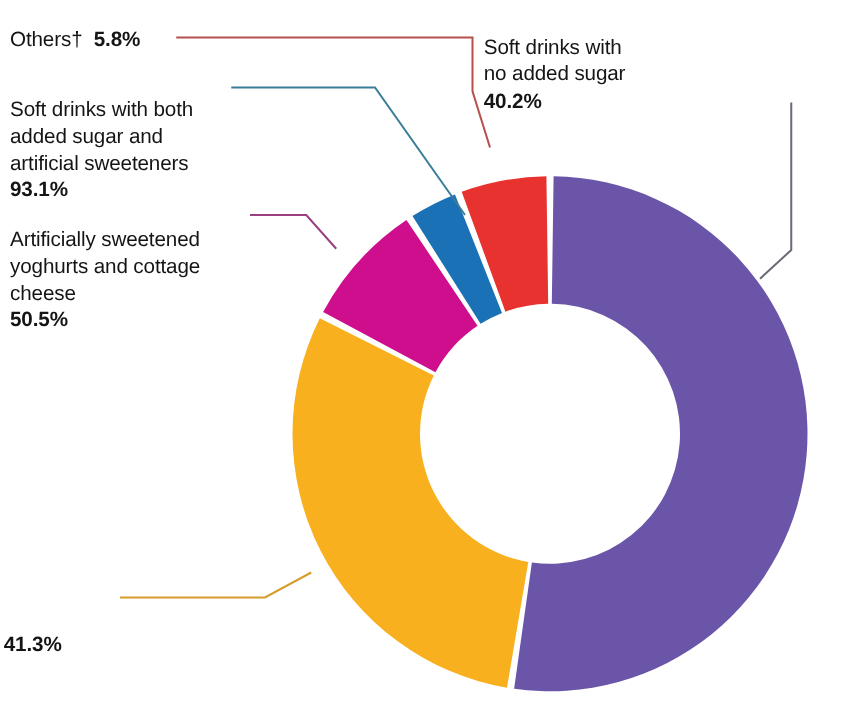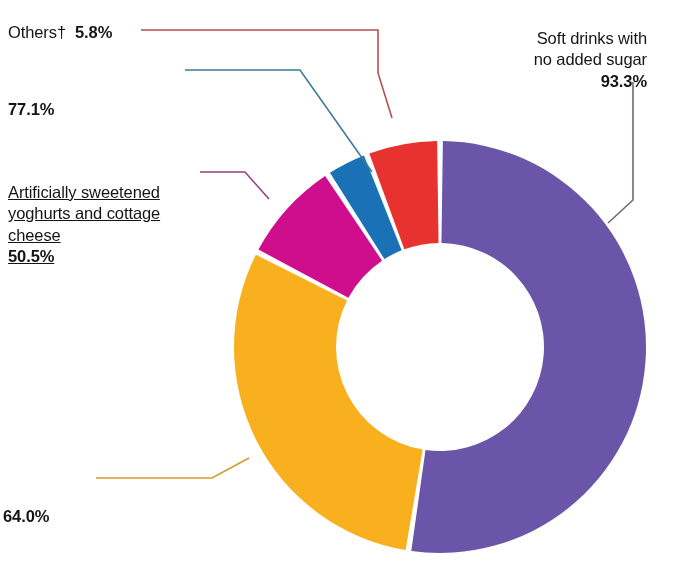--- a/index.html
+++ b/index.html
@@ -33,28 +33,27 @@
     letter-spacing: -0.1px;
     white-space: pre-line;
   }
   .label-block .pct {
     font-weight: 700;
   }
   .label-inline .pct {
     margin-left: 9px;
   }
   .label-right {
-    text-align: right;
   }
   .label-left {
     text-align: left;
   }
   .lbl-others    { left: 8px;  top: 0;  width: 230px; }
   .lbl-both      { left: 8px;  top: 56px;  width: 210px; }
-  .lbl-yoghurt   { left: 8px;  top: 160px; width: 210px; text-decoration: underline; }
+  .lbl-yoghurt   { left: 8px;  top: 160px; width: 210px; }
   .lbl-tabletop  { left: 3px;  top: 463px; width: 200px; }
   .lbl-nosugar   { right: 33px; top: 6px;  width: 260px; }
 </style>
 </head>
 <body>
 
 <div id="chart-root">
 
   <svg id="donut-svg" viewBox="0 0 680 581">
     <g id="slices-group">
@@ -71,31 +70,33 @@
       <polyline points="96,478 212,478 249,458" fill="none" stroke="#d79b2c" stroke-width="1.6"></polyline>
       <polyline points="633,82 633,200 608,223" fill="none" stroke="#6a6a74" stroke-width="1.6"></polyline>
     </g>
   </svg>
 
   <div class="label-block label-left label-inline lbl-others">
     <span>Others†</span><span class="pct">5.8%</span>
   </div>
 
   <div class="label-block label-left lbl-both">
-    <br><span class="pct">77.1%</span>
+    <span>Soft drinks with both
+added sugar and
+artificial sweeteners</span><br><span class="pct">93.1%</span>
   </div>
 
   <div class="label-block label-left lbl-yoghurt">
     <span>Artificially sweetened
 yoghurts and cottage
 cheese</span><br><span class="pct">50.5%</span>
   </div>
 
   <div class="label-block label-left lbl-tabletop">
-    <br><span class="pct">64.0%</span>
+    <br><span class="pct">41.3%</span>
   </div>
 
   <div class="label-block label-right lbl-nosugar">
     <span>Soft drinks with
-no added sugar</span><br><span class="pct">93.3%</span>
+no added sugar</span><br><span class="pct">40.2%</span>
   </div>
 
 </div>
 
 </body></html>

